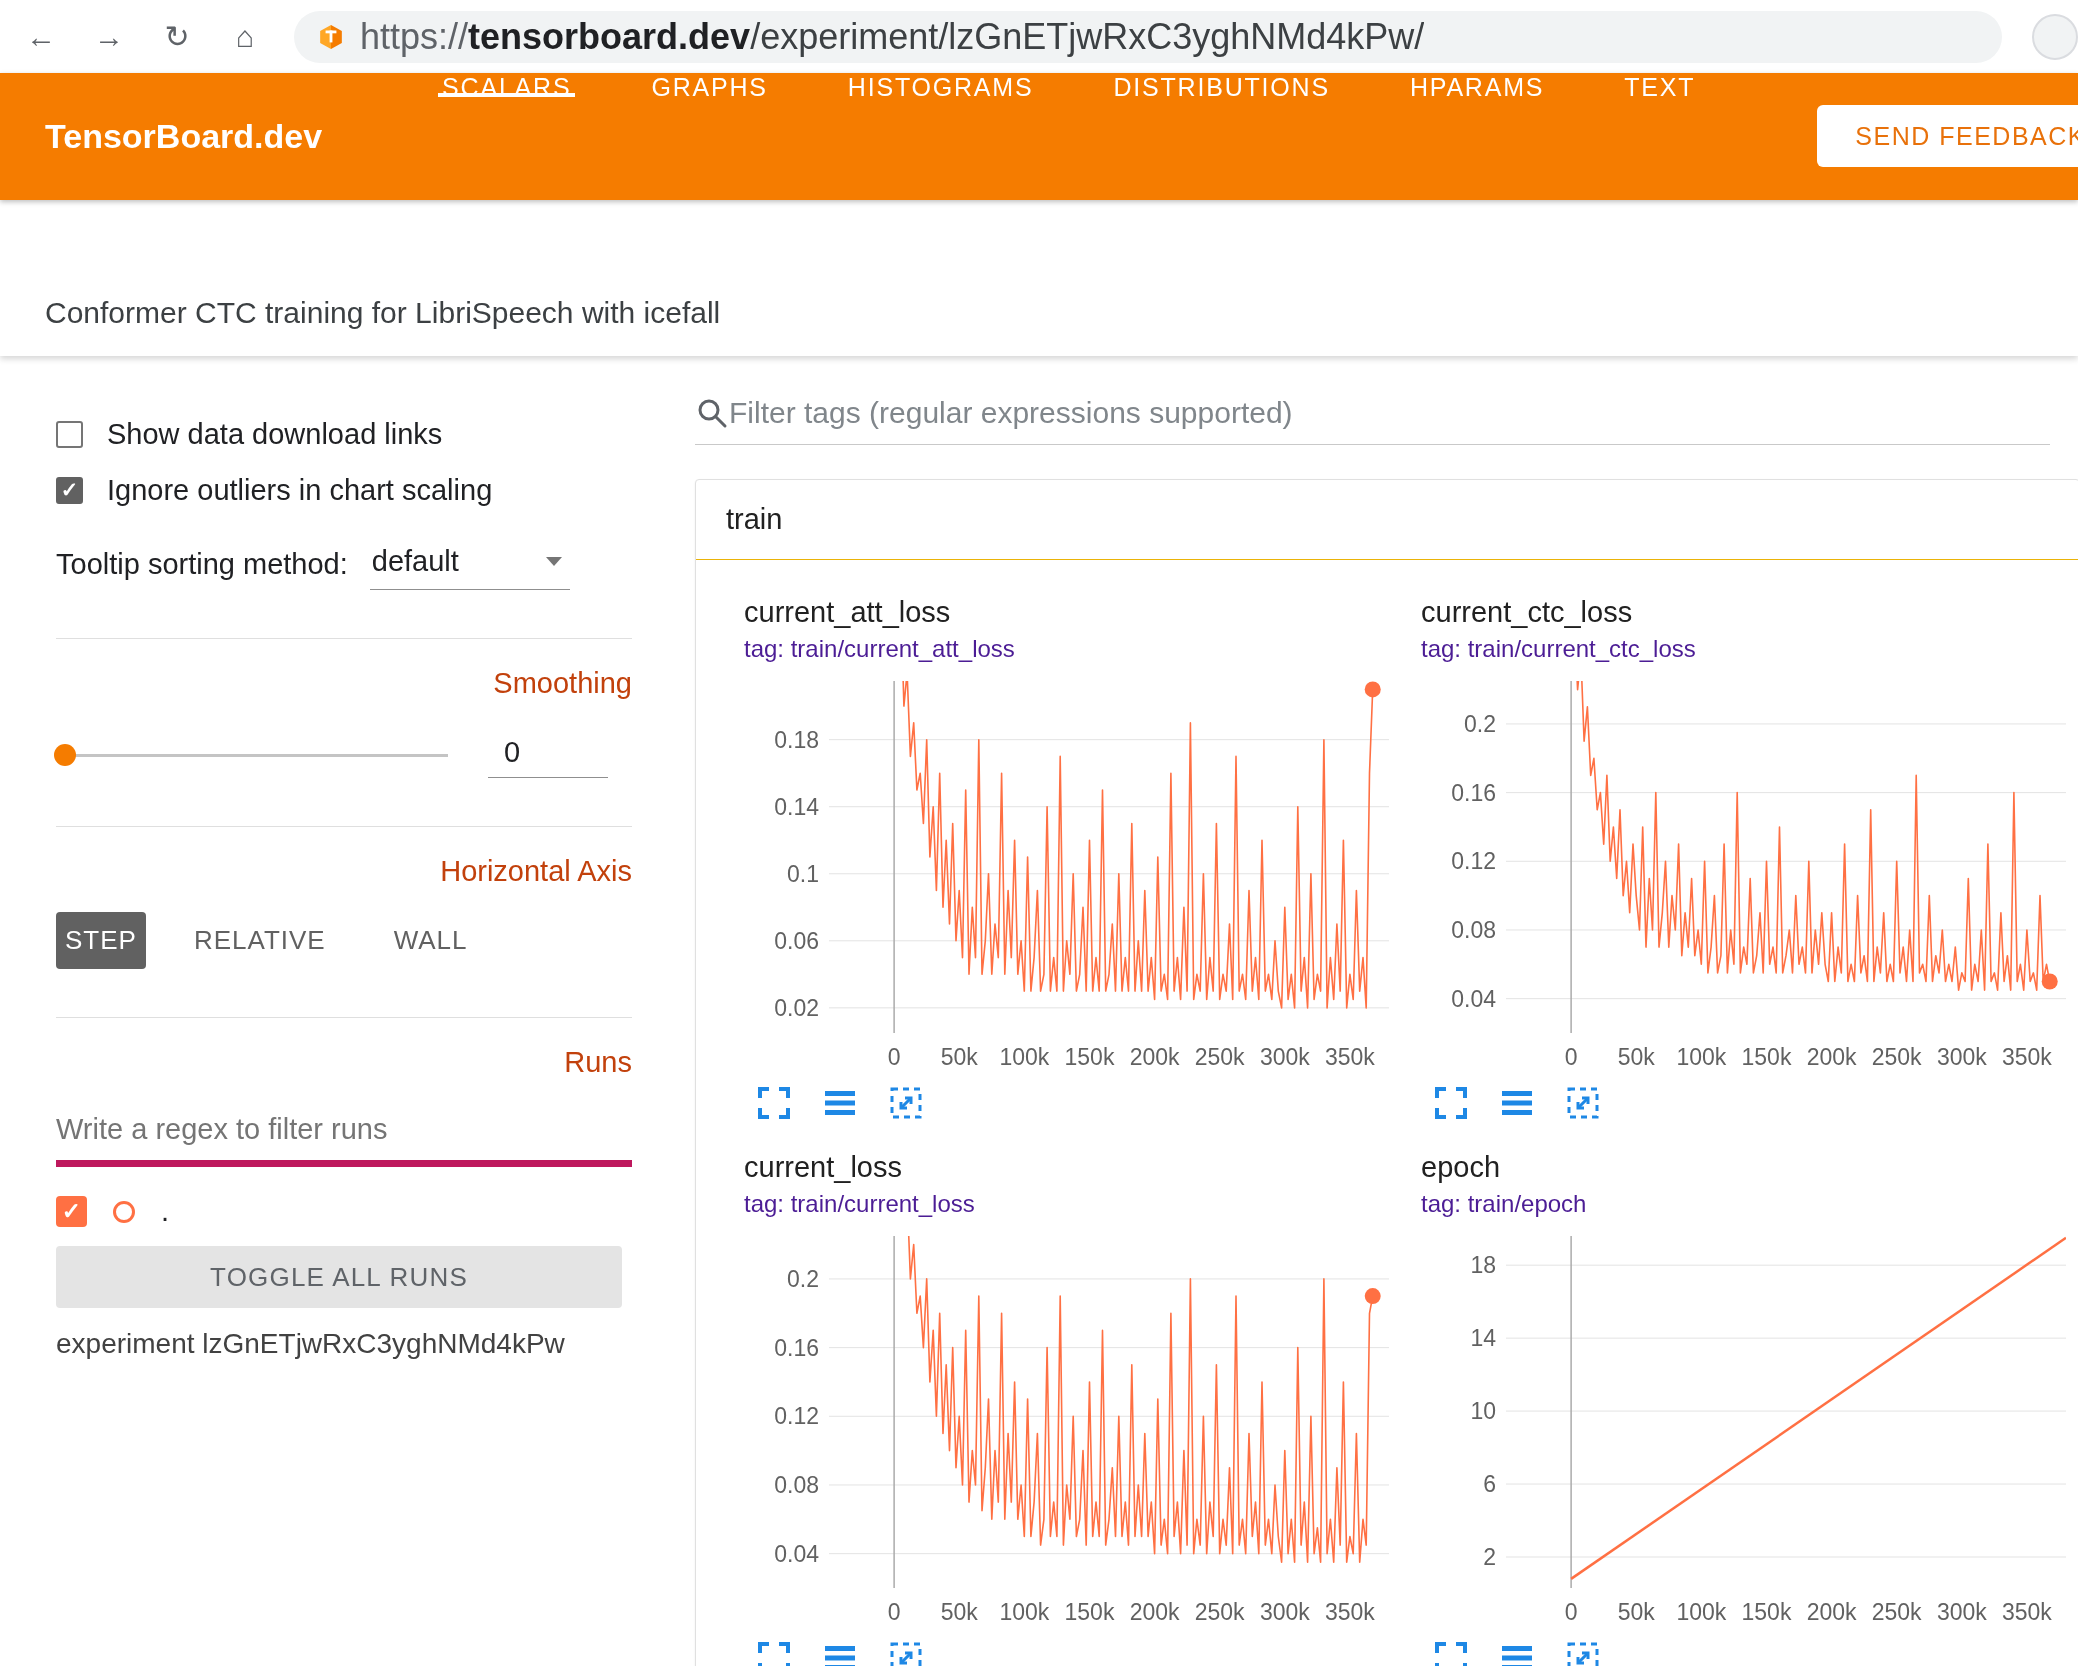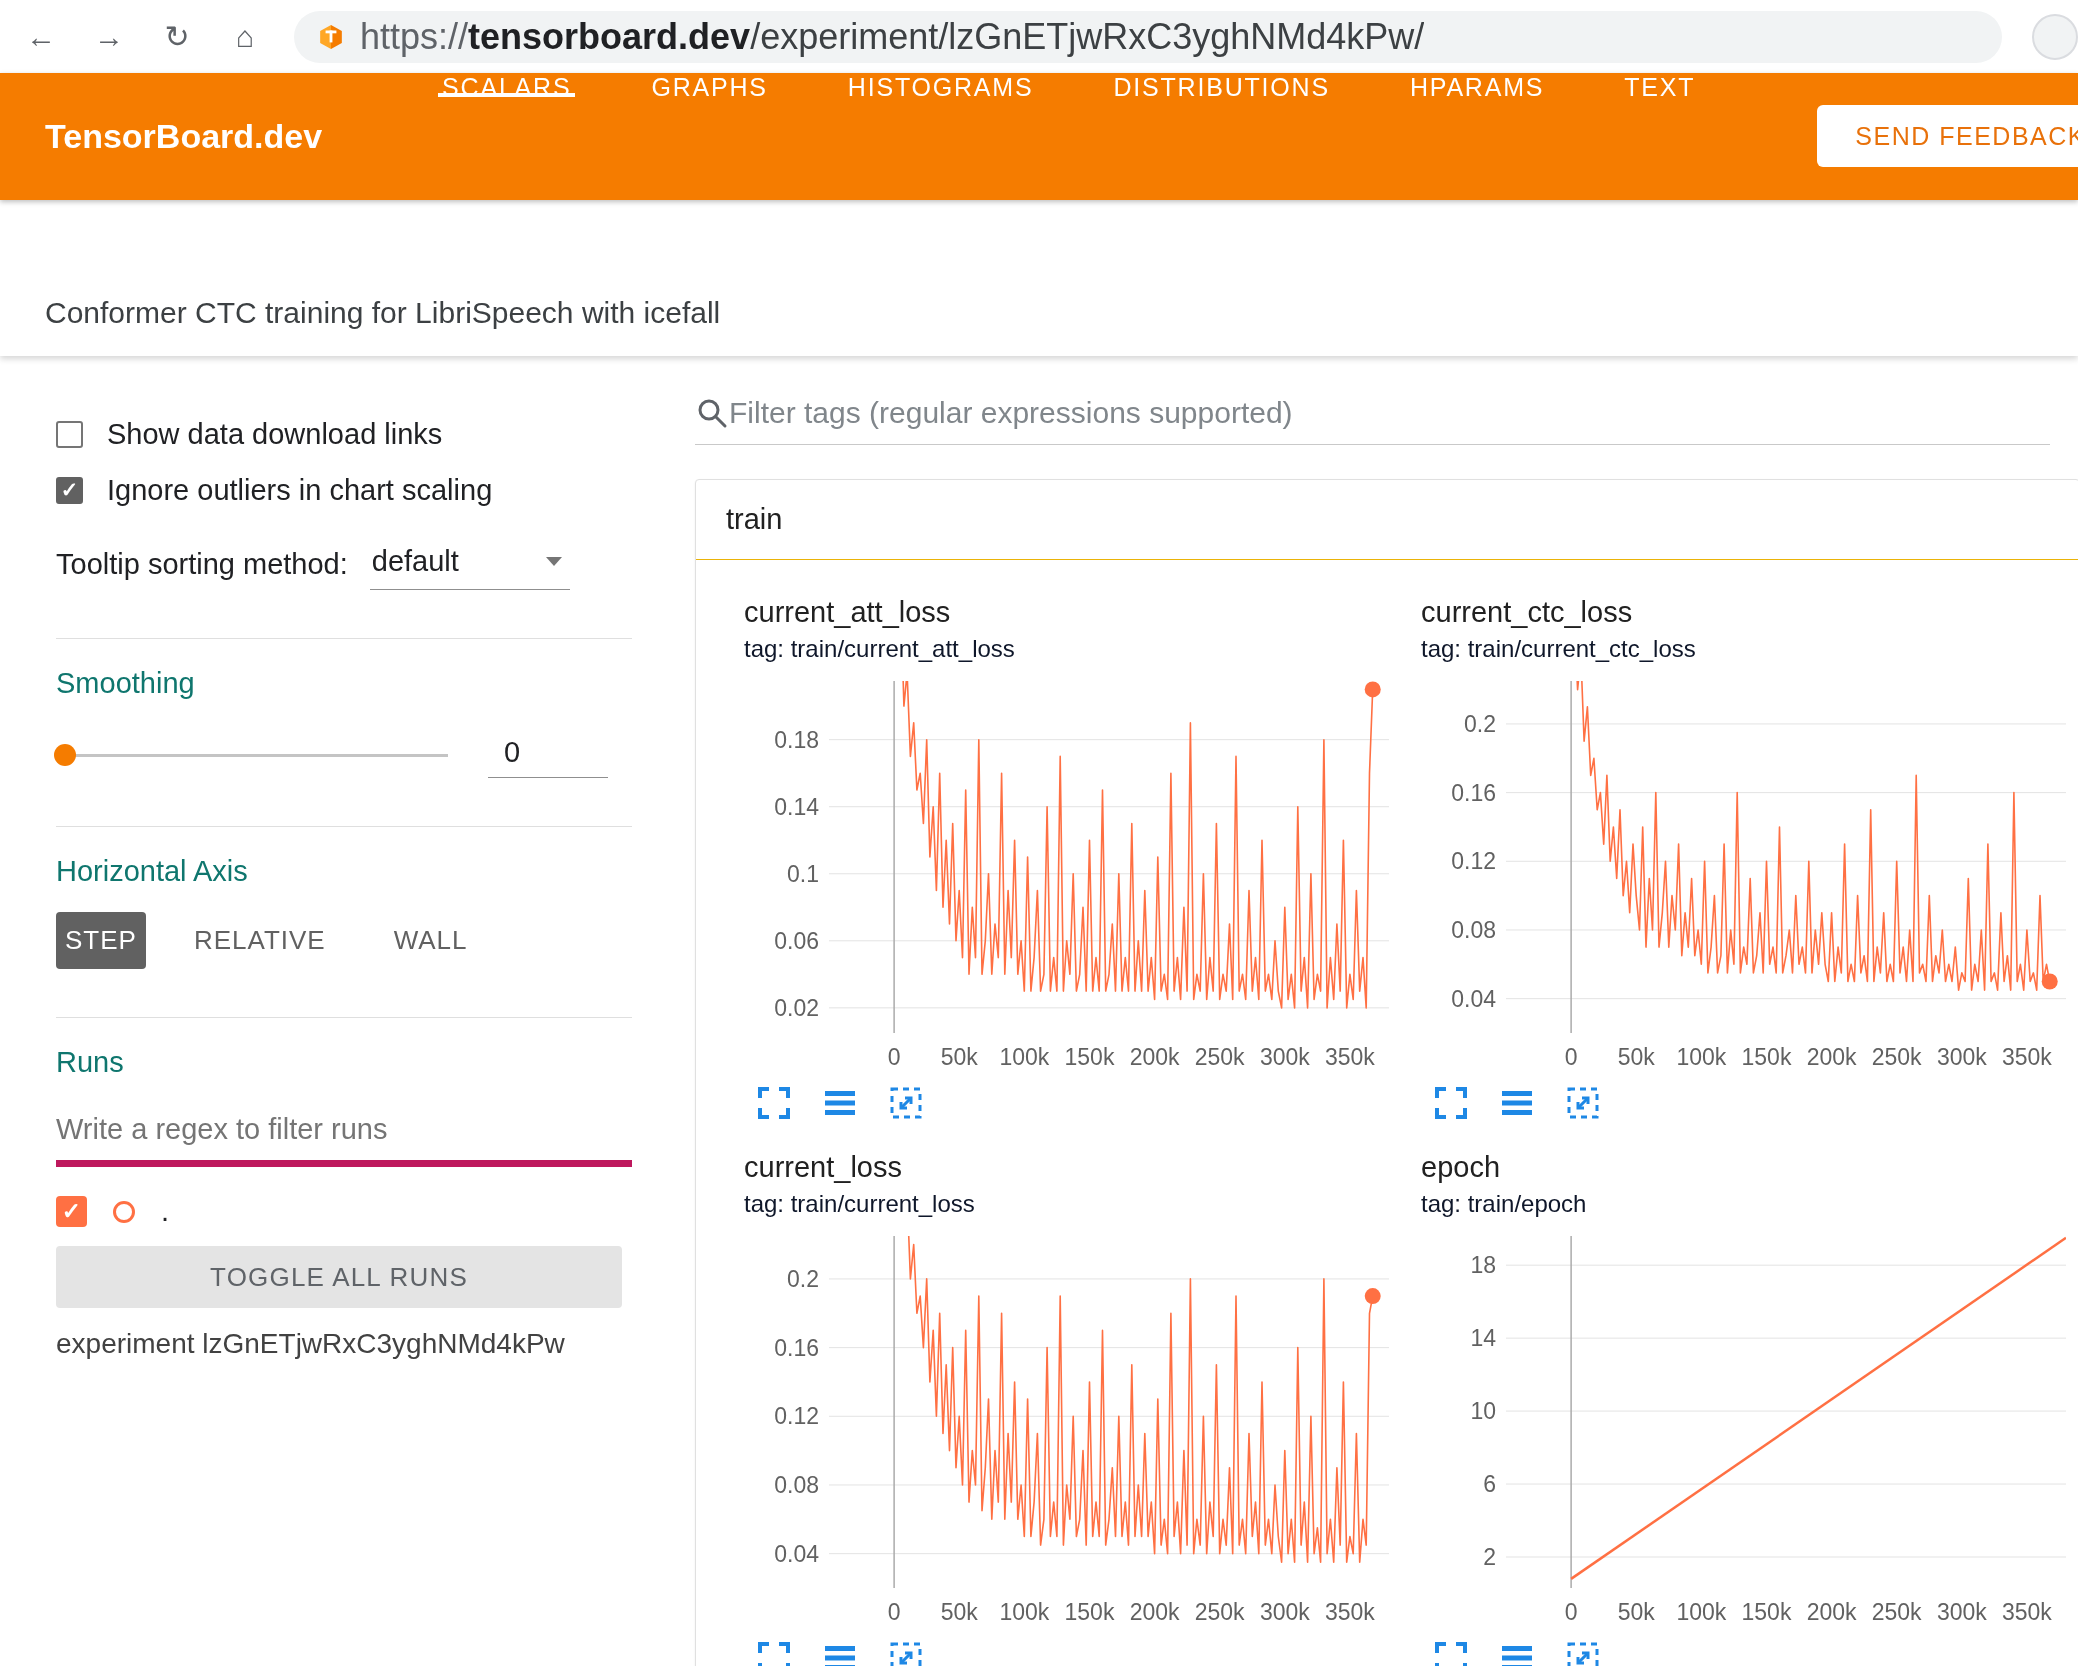--- a/index.html
+++ b/index.html
@@ -29,21 +29,21 @@
   .content{flex:1;min-width:0;padding:40px 28px 0 45px;}
   
   .chk-row{display:flex;align-items:center;height:56px;gap:24px;}
   .checkbox{width:27px;height:27px;border:2px solid #757575;border-radius:3px;background:#fff;flex-shrink:0;cursor:pointer;}
   .checkbox.checked{background:#616161;border-color:#616161;color:#fff;display:flex;align-items:center;justify-content:center;font-size:21px;font-weight:bold;}
   .chk-label{font-size:29px;color:#202124;}
   .tooltip-row{display:flex;align-items:center;margin-top:20px;gap:22px;}
   .select{width:200px;border-bottom:1px solid #8f8f8f;display:flex;align-items:center;justify-content:space-between;height:52px;font-size:29px;color:#202124;padding:0 8px 4px 2px;cursor:pointer;}
   .caret{width:0;height:0;border-left:8px solid transparent;border-right:8px solid transparent;border-top:9px solid #757575;}
   .divider{border-top:1px solid #dfdfdf;margin-top:48px;}
-  .side-h{font-size:29px;color:#0f766e;margin-top:28px;}
+  .side-h{font-size:29px;color:#c2410c;margin-top:28px;text-align:right;}
   .slider-row{display:flex;align-items:center;margin-top:32px;gap:40px;}
   .slider{position:relative;width:392px;height:22px;flex-shrink:0;cursor:pointer;}
   .slider .track{position:absolute;top:10px;left:0;right:0;height:3px;background:#c4c4c4;}
   .slider .thumb{position:absolute;top:0;left:-2px;width:22px;height:22px;border-radius:50%;background:#f57c00;}
   .slider-val{width:120px;border:none;border-bottom:1px solid #8f8f8f;font-size:29px;color:#202124;padding:4px 2px 8px 16px;outline:none;background:transparent;font-family:inherit;}
   .axis-btns{display:flex;align-items:center;margin-top:24px;gap:28px;}
   .axis-btn{font-size:26px;letter-spacing:1px;color:#616161;padding:13px 20px;border-radius:4px;background:transparent;border:none;font-family:inherit;cursor:pointer;}
   .axis-btn.active{background:#616161;color:#fff;padding:13px 9px;}
   .regex-input{width:100%;border:none;border-bottom:7px solid #be185d;font-size:29px;padding:8px 0 14px;color:#202124;margin-top:26px;outline:none;background:transparent;font-family:inherit;}
   .regex-input::placeholder{color:#757575;}
@@ -54,21 +54,21 @@
   .toggle-btn{width:calc(100% - 10px);margin-top:18px;height:62px;background:#e4e4e4;border:none;border-radius:4px;font-size:26px;letter-spacing:1.2px;color:#5f6368;font-family:inherit;cursor:pointer;}
   .exp-label{margin-top:20px;font-size:28px;color:#424242;}
   
   .filter-row{display:flex;align-items:center;border-bottom:1px solid #c9c9c9;padding-bottom:14px;}
   .filter-input{flex:1;border:none;outline:none;font-size:30px;color:#202124;background:transparent;font-family:inherit;}
   .filter-input::placeholder{color:#80868b;}
   .card{margin-top:34px;margin-right:-30px;border:1px solid #e0e0e0;border-radius:4px;background:#fff;box-shadow:0 1px 2px rgba(0,0,0,.08);min-height:1250px;}
   .card-header{height:80px;display:flex;align-items:center;padding:0 30px;font-size:29px;color:#212121;border-bottom:1px solid #eab308;cursor:pointer;}
   .charts-grid{display:grid;grid-template-columns:655px 655px;column-gap:22px;row-gap:30px;padding:36px 20px 0 48px;}
   .chart-title{font-size:29px;color:#212121;}
-  .chart-tag{font-size:24px;color:#0f172a;margin-top:6px;}
+  .chart-tag{font-size:24px;color:#4c1d95;margin-top:6px;}
   .chart-svg{margin-top:8px;display:block;}
   svg text{font-family:"Liberation Sans",sans-serif;}
   .chart-toolbar{display:flex;gap:30px;padding-left:12px;margin-top:12px;}
   .tool-icon{width:36px;height:36px;cursor:pointer;}
 </style>
 </head>
 <body>
 
 <div class="chrome">
   <span class="chrome-icon">←</span>

